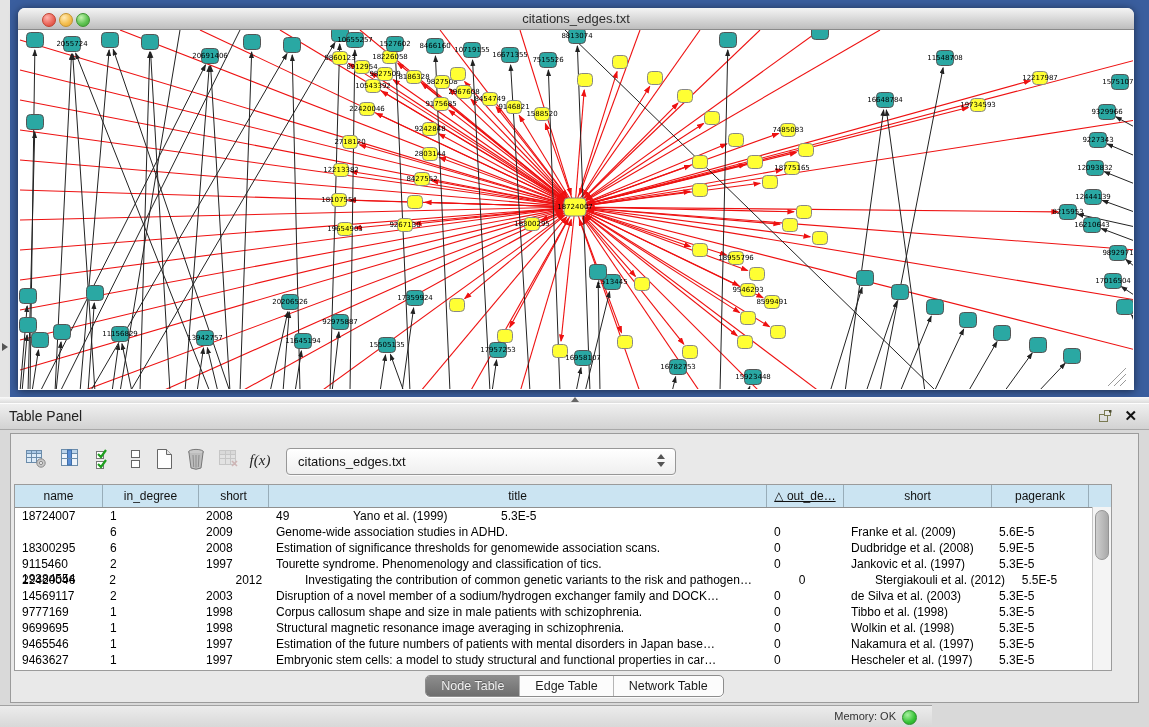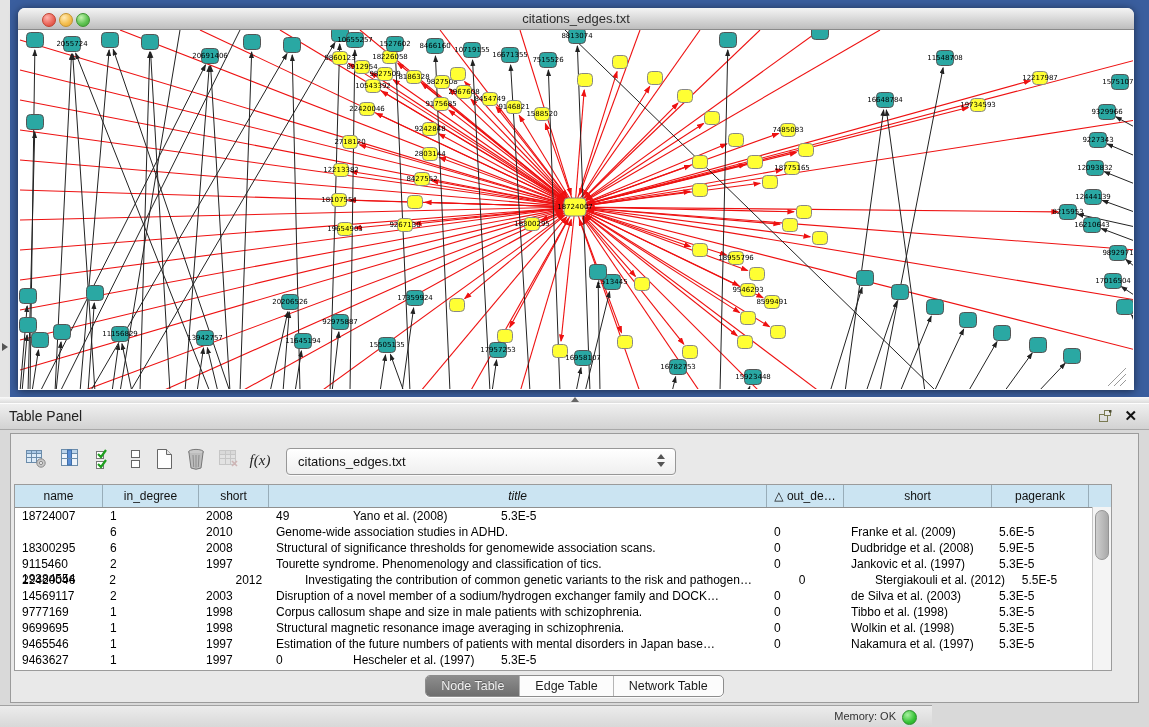--- a/index.html
+++ b/index.html
@@ -752,48 +752,48 @@
       <span class="up" style="display:block"></span>
         <span class="dn" style="display:block"></span>
     </span>
   </div>
 
   <div class="table-wrap">
     <div class="thead" id="thead">
         <div class="th" style="width: 88px;">name</div>
         <div class="th" style="width: 96px;">in_degree</div>
         <div class="th" style="width: 70px;">short</div>
-        <div class="th" style="width: 498px; font-style: italic;">title</div>
-        <div class="th" style="width: 77px;">△ out_de…</div>
+        <div class="th" style="width: 498px;">title</div>
+        <div class="th" style="width: 77px; text-decoration: underline;">△ out_de…</div>
         <div class="th" style="width: 148px;">short</div>
         <div class="th" style="width: 97px;">pagerank</div>
       </div>
     <div id="tbody">
         <div class="tr">
           <div class="td" style="width: 88px;">18724007</div>
           <div class="td" style="width: 96px;">1</div>
           <div class="td" style="width: 70px;">2008</div>
           <div class="td" style="width: 77px;">49</div>
-          <div class="td" style="width: 148px;">Yano et al. (2008)</div>
+          <div class="td" style="width: 148px;">Yano et al. (1999)</div>
           <div class="td" style="width: 97px;">5.3E-5</div>
         </div>
         <div class="tr">
           <div class="td" style="width: 88px; margin-top: 47px;">19384554</div>
           <div class="td" style="width: 96px;">6</div>
-          <div class="td" style="width: 70px;">2010</div>
+          <div class="td" style="width: 70px;">2009</div>
           <div class="td" style="width: 498px;">Genome-wide association studies in ADHD.</div>
           <div class="td" style="width: 77px;">0</div>
           <div class="td" style="width: 148px;">Franke et al. (2009)</div>
           <div class="td" style="width: 97px;">5.6E-5</div>
         </div>
         <div class="tr">
           <div class="td" style="width: 88px;">18300295</div>
           <div class="td" style="width: 96px;">6</div>
           <div class="td" style="width: 70px;">2008</div>
-          <div class="td" style="width: 498px;">Structural of significance thresholds for genomewide association scans.</div>
+          <div class="td" style="width: 498px;">Estimation of significance thresholds for genomewide association scans.</div>
           <div class="td" style="width: 77px;">0</div>
           <div class="td" style="width: 148px;">Dudbridge et al. (2008)</div>
           <div class="td" style="width: 97px;">5.9E-5</div>
         </div>
         <div class="tr">
           <div class="td" style="width: 88px;">9115460</div>
           <div class="td" style="width: 96px;">2</div>
           <div class="td" style="width: 70px;">1997</div>
           <div class="td" style="width: 498px;">Tourette syndrome. Phenomenology and classification of tics.</div>
           <div class="td" style="width: 77px;">0</div>
@@ -842,20 +842,21 @@
           <div class="td" style="width: 70px;">1997</div>
           <div class="td" style="width: 498px;">Estimation of the future numbers of patients with mental disorders in Japan base…</div>
           <div class="td" style="width: 77px;">0</div>
           <div class="td" style="width: 148px;">Nakamura et al. (1997)</div>
           <div class="td" style="width: 97px;">5.3E-5</div>
         </div>
         <div class="tr">
           <div class="td" style="width: 88px;">9463627</div>
           <div class="td" style="width: 96px;">1</div>
           <div class="td" style="width: 70px;">1997</div>
+          <div class="td" style="width: 498px;">Embryonic stem cells: a model to study structural and functional properties in car…</div>
           <div class="td" style="width: 77px;">0</div>
           <div class="td" style="width: 148px;">Hescheler et al. (1997)</div>
           <div class="td" style="width: 97px;">5.3E-5</div>
         </div>
       </div>
     <div class="vscroll">
       <div class="vthumb"></div>
     </div>
   </div>
 

